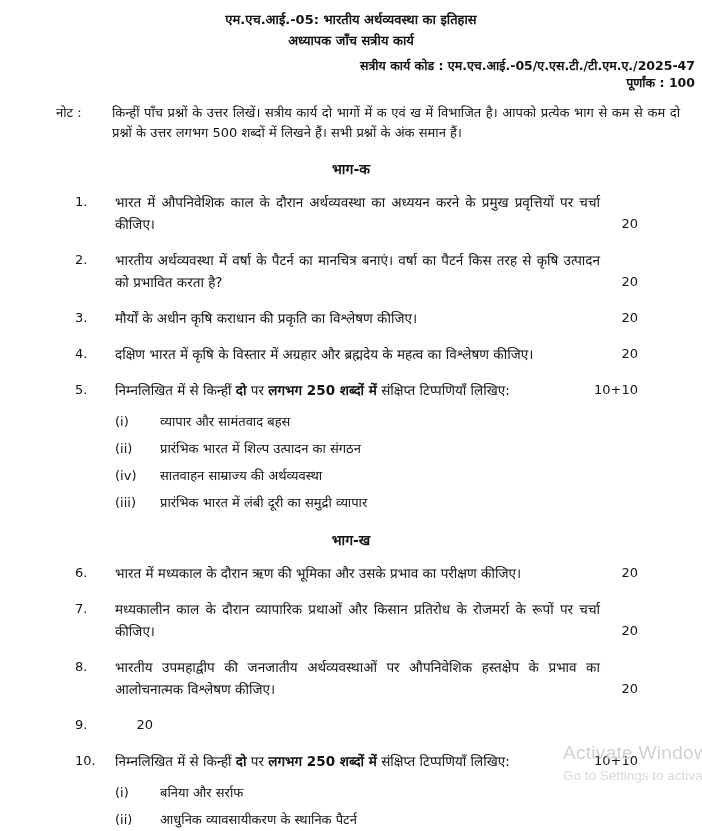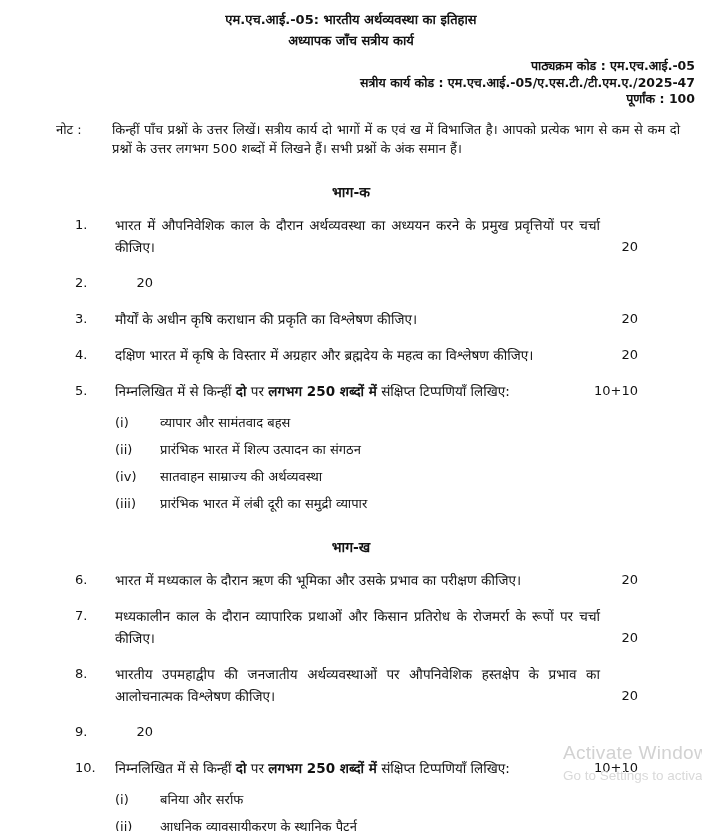--- a/index.html
+++ b/index.html
@@ -6,21 +6,21 @@
   .page {
     width:702px; height:831px; position:relative; overflow:hidden;
     background:#ffffff; color:#131313;
     font-family:"DejaVu Sans", sans-serif;
   }
   .titles { text-align:center; padding-top:9px; font-weight:bold; font-size:13px; line-height:21px; }
   .meta { text-align:right; padding-right:7px; margin-top:7px; font-weight:bold; font-size:12.5px; line-height:16.5px; }
   .note { display:flex; margin:12px 22px 0 56px; font-weight:normal; font-size:13px; line-height:19.5px; }
   .note-label { width:56px; flex:none; }
   .note-text { flex:1; text-align:justify; }
-  .section-heading { text-align:center; font-weight:bold; font-size:14px; margin-top:23px; margin-bottom:13px; }
+  .section-heading { text-align:center; font-weight:bold; font-size:14px; margin-top:17px; margin-bottom:13px; }
   .q { margin-bottom:14px; }
   .q-main { display:flex; padding-left:75px; padding-right:64px; }
   .q-num { width:40px; flex:none; font-size:13px; line-height:22px; }
   .q-text { flex:1; text-align:justify; font-size:13.5px; line-height:22px; }
   .q-text b { font-weight:bold; }
   .q-marks { width:38px; flex:none; display:flex; align-items:flex-end; justify-content:flex-end;
              font-weight:normal; font-size:13px; line-height:22px; }
   .subitems { padding-left:115px; margin-top:11px; }
   .subitem { display:flex; margin-bottom:7px; font-size:13px; line-height:20px; }
   .sub-label { width:45px; flex:none; }
@@ -34,21 +34,20 @@
 <body>
 
 <div class="page">
 
   <div class="titles">
     <div>एम.एच.आई.-05: भारतीय अर्थव्यवस्था का इतिहास</div>
     <div>अध्यापक जाँच सत्रीय कार्य</div>
   </div>
 
   <div class="meta">
-    <div>पाठ्यक्रम कोड : एम.एच.आई.-05</div>
     <div>सत्रीय कार्य कोड : एम.एच.आई.-05/ए.एस.टी./टी.एम.ए./2025-47</div>
     <div>पूर्णांक : 100</div>
   </div>
 
   <div class="note">
     <div class="note-label">नोट :</div>
     <div class="note-text">किन्हीं पाँच प्रश्नों के उत्तर लिखें। सत्रीय कार्य दो भागों में क एवं ख में विभाजित है। आपको प्रत्येक भाग से कम से कम दो प्रश्नों के उत्तर लगभग 500 शब्दों में लिखने हैं। सभी प्रश्नों के अंक समान हैं।</div>
   </div>
 
   <div>
@@ -56,20 +55,21 @@
       <div class="q">
         <div class="q-main">
           <div class="q-num">1.</div>
           <div class="q-text"><span>भारत में औपनिवेशिक काल के दौरान अर्थव्यवस्था का अध्ययन करने के प्रमुख प्रवृत्तियों पर चर्चा कीजिए।</span></div>
           <div class="q-marks">20</div>
         </div>
       </div>
       <div class="q">
         <div class="q-main">
           <div class="q-num">2.</div>
+          <div class="q-text"><span>भारतीय अर्थव्यवस्था में वर्षा के पैटर्न का मानचित्र बनाएं। वर्षा का पैटर्न किस तरह से कृषि उत्पादन को प्रभावित करता है?</span></div>
           <div class="q-marks">20</div>
         </div>
       </div>
       <div class="q">
         <div class="q-main">
           <div class="q-num">3.</div>
           <div class="q-text"><span>मौर्यों के अधीन कृषि कराधान की प्रकृति का विश्लेषण कीजिए।</span></div>
           <div class="q-marks">20</div>
         </div>
       </div>

